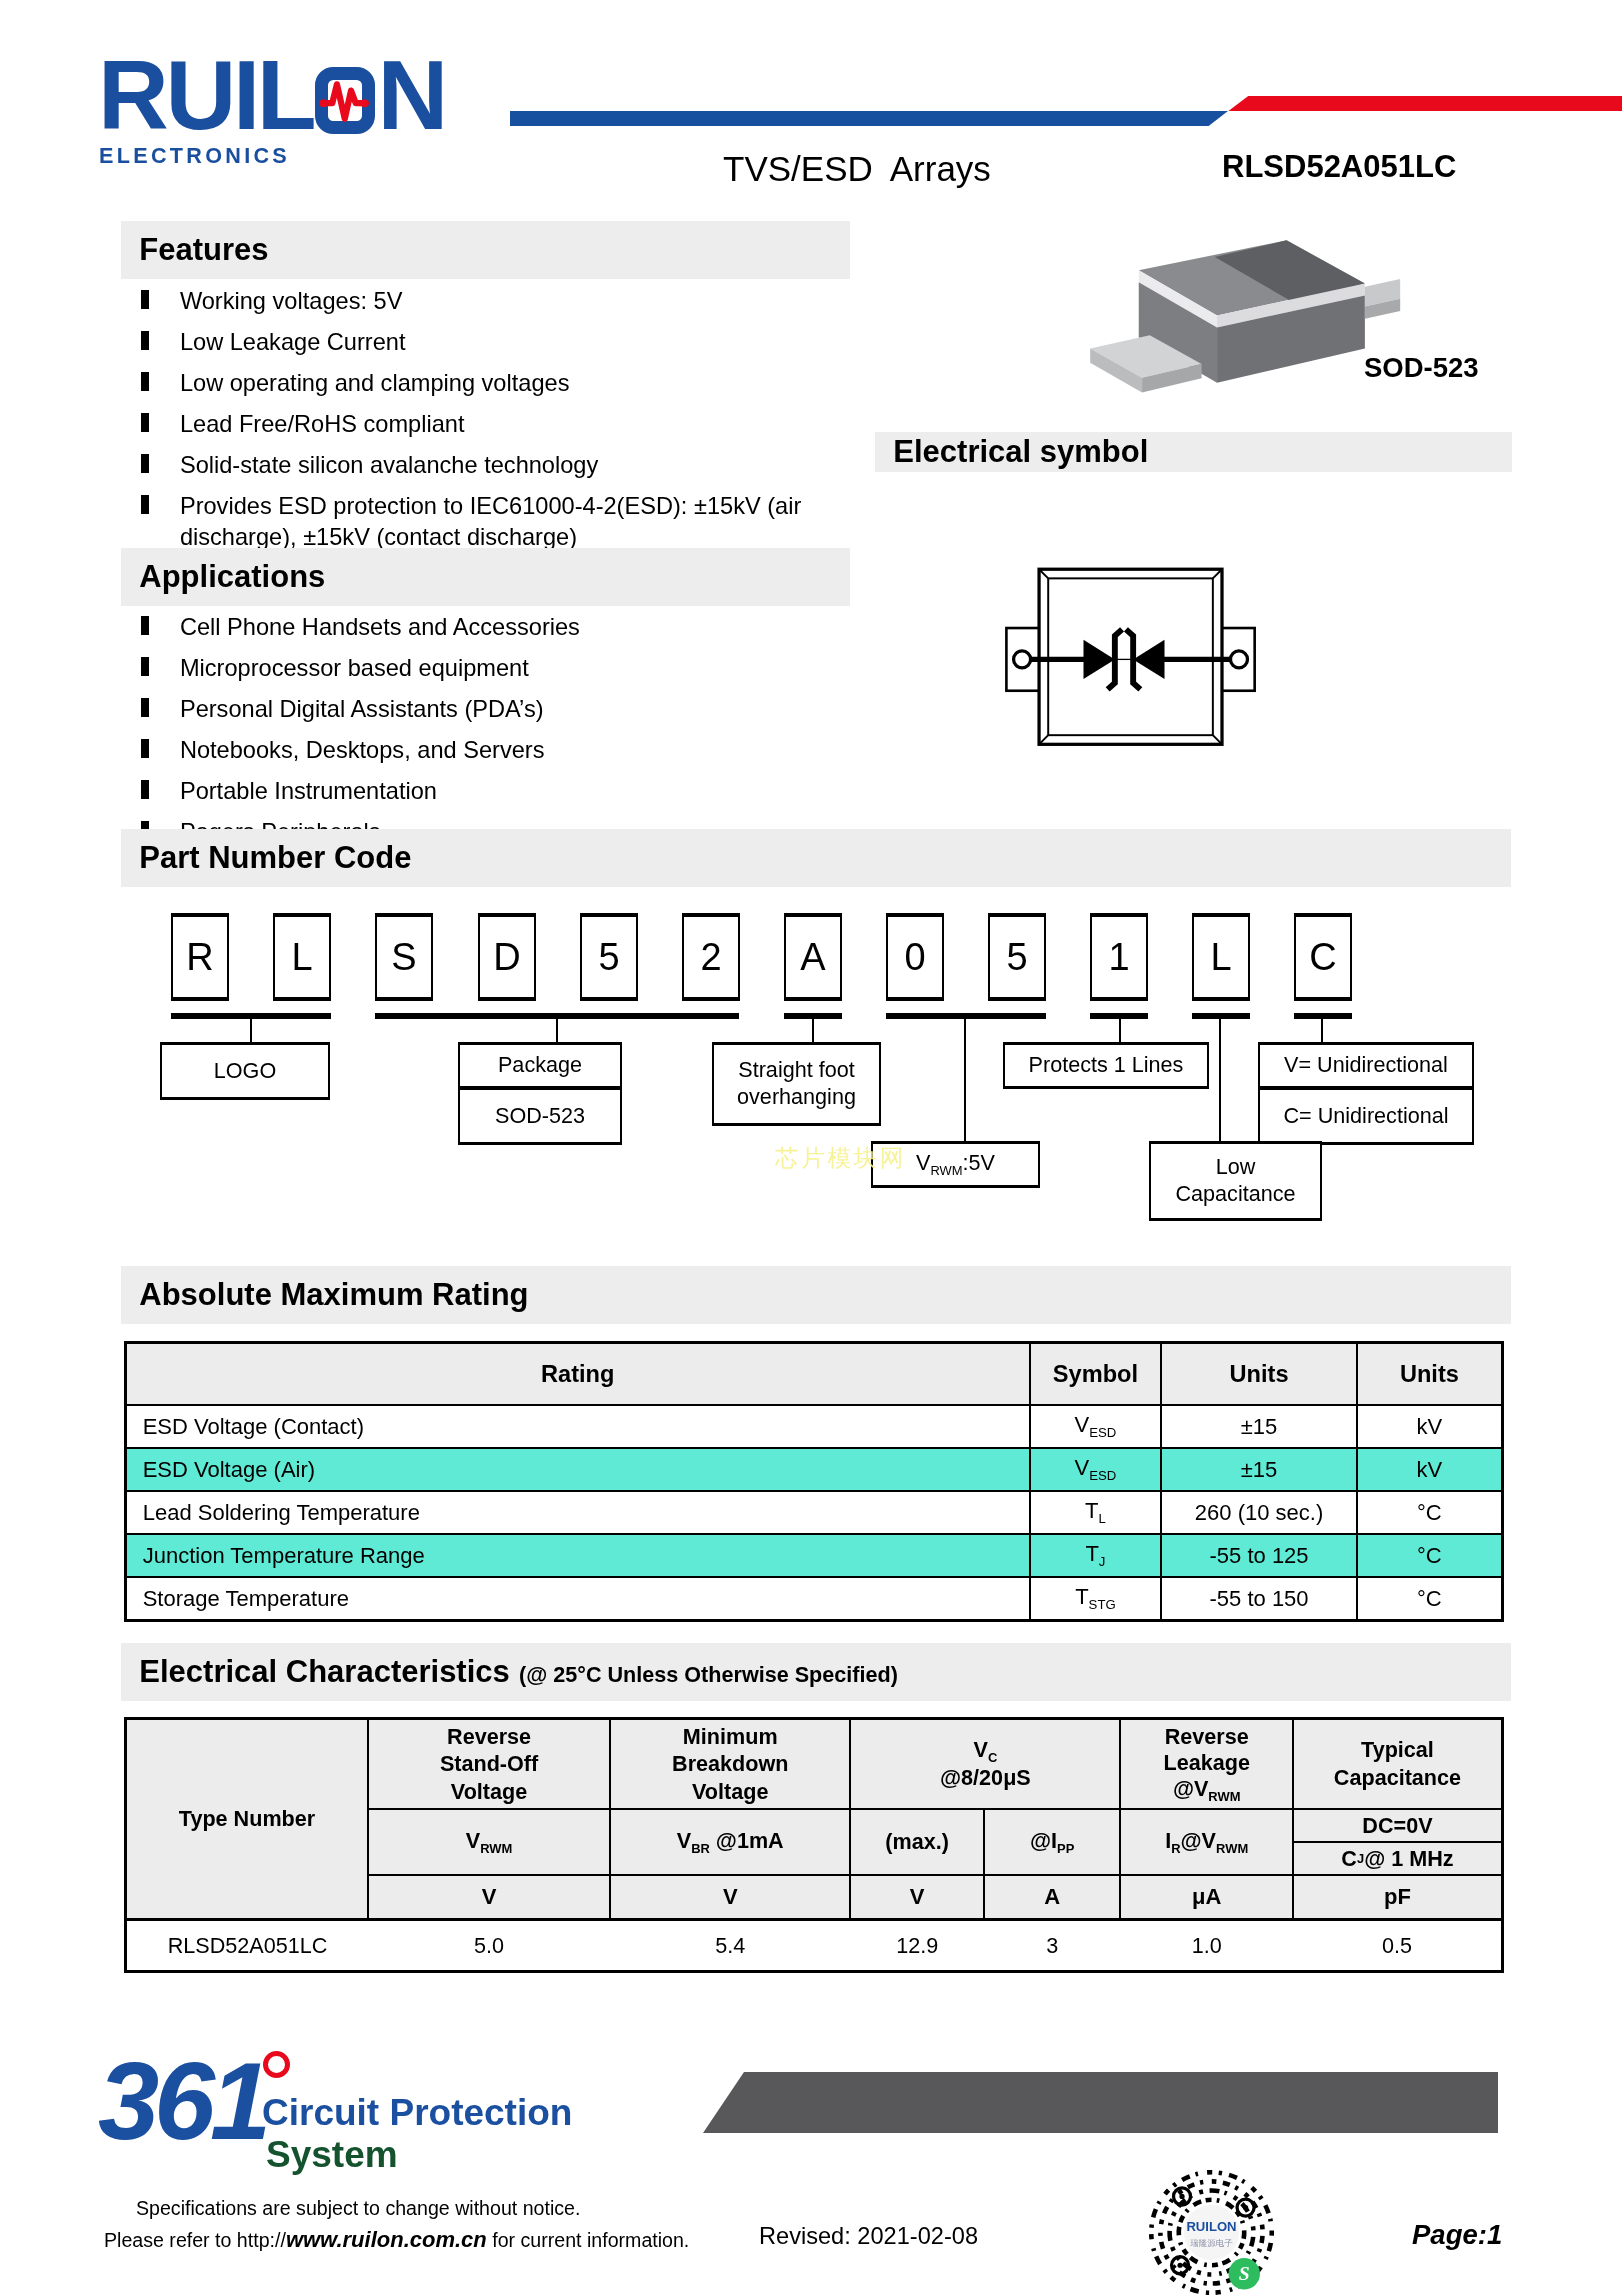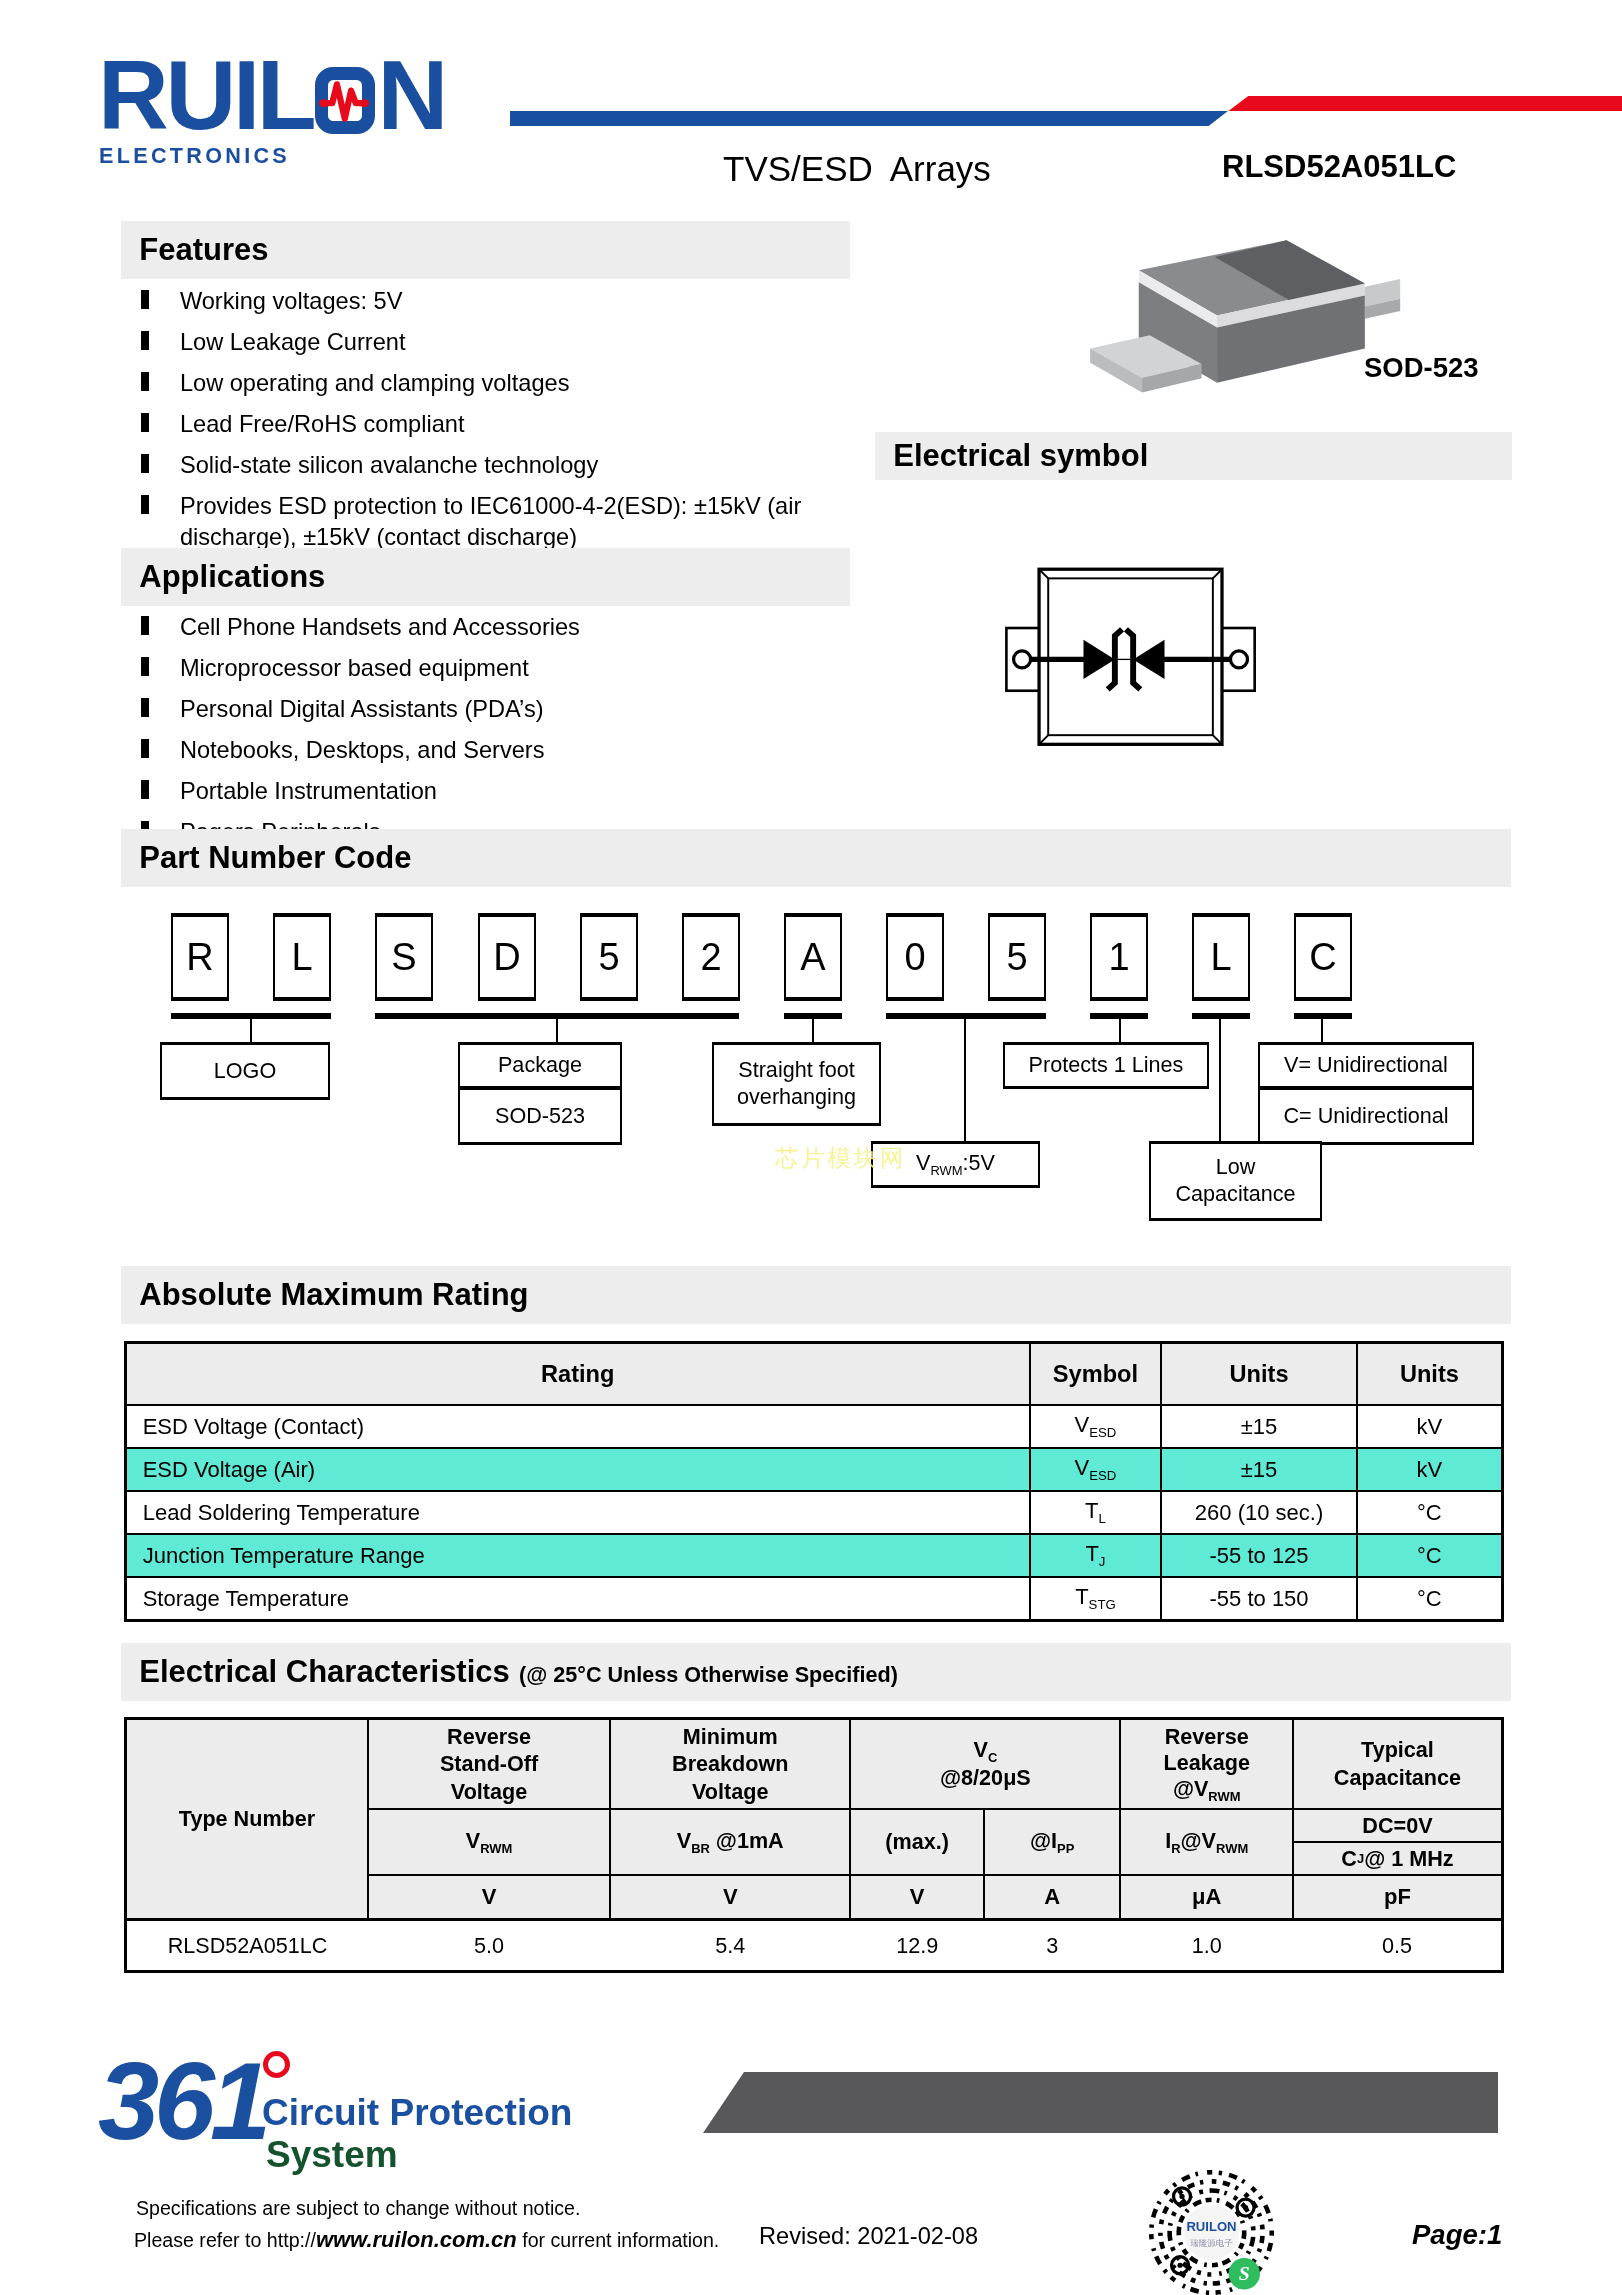--- a/index.html
+++ b/index.html
@@ -135,21 +135,21 @@
     <polygon points="150,120 292,202 292,302 150,220" fill="#7d7e81"></polygon>
     <polygon points="292,202 560,144 560,240 292,302" fill="#707175"></polygon>
     <polygon points="560,128 624,114 624,150 560,164" fill="#c8c9cb"></polygon>
     <polygon points="560,164 624,150 624,172 560,186" fill="#a8a9ab"></polygon>
     <polygon points="62,240 170,216 264,268 156,293" fill="#d2d3d5"></polygon>
     <polygon points="62,240 156,293 156,320 62,266" fill="#bbbcbe"></polygon>
     <polygon points="156,293 264,268 264,294 156,320" fill="#a6a7a9"></polygon>
   </svg>
   <div class="abs" style="left:1364px;top:352px;font-size:27.5px;font-weight:bold;">SOD-523</div>
 
-  <div class="sec-header" style="left:875px;top:432px;width:637px;height:48px;text-align:right;">
+  <div class="sec-header" style="left:875px;top:432px;width:637px;height:40px;text-align:right;">
     <span>Electrical symbol</span>
   </div>
   <svg class="abs" style="left:980px;top:564px;" width="288" height="196" viewBox="0 0 440 300">
     <rect x="40" y="98" width="52" height="96" fill="#fff" stroke="#000" stroke-width="4"></rect>
     <rect x="368" y="98" width="52" height="96" fill="#fff" stroke="#000" stroke-width="4"></rect>
     <rect x="90" y="8" width="280" height="268" fill="#fff" stroke="#000" stroke-width="5"></rect>
     <rect x="104" y="22" width="252" height="240" fill="none" stroke="#000" stroke-width="3"></rect>
     <line x1="90" y1="8" x2="104" y2="22" stroke="#000" stroke-width="3"></line>
     <line x1="370" y1="8" x2="356" y2="22" stroke="#000" stroke-width="3"></line>
     <line x1="90" y1="276" x2="104" y2="262" stroke="#000" stroke-width="3"></line>
@@ -378,21 +378,21 @@
     </tr>
   </tbody>
     </table>
 
   <div class="f361"><span>361</span><span class="deg"></span></div>
   <div class="f-cp">Circuit Protection</div>
   <div class="f-sys">System</div>
   <div class="darkbar"></div>
 
   <div class="note" style="left:136px;top:2197px;">Specifications are subject to change without notice.</div>
-  <div class="note" style="left:134px;top:2227px;text-align:right;">
+  <div class="note" style="left:104px;top:2227px;text-align:right;">
     <span>Please refer to http://</span><b>www.ruilon.com.cn</b><span> for current information.</span>
   </div>
   <div class="revised">Revised: 2021-02-08</div>
 
   <svg class="abs" style="left:1146px;top:2167px;" width="131" height="131" viewBox="0 0 200 200">
     <circle cx="100" cy="100" r="92" fill="none" stroke="#000" stroke-width="7" stroke-dasharray="5 11 13 9 4 14 8 10"></circle>
     <circle cx="100" cy="100" r="78" fill="none" stroke="#000" stroke-width="7" stroke-dasharray="11 9 5 13 7 10" transform="rotate(40 100 100)"></circle>
     <circle cx="100" cy="100" r="64" fill="none" stroke="#000" stroke-width="7" stroke-dasharray="6 10 15 8 4 12" transform="rotate(105 100 100)"></circle>
     <circle cx="100" cy="100" r="50" fill="none" stroke="#000" stroke-width="7" stroke-dasharray="9 8 4 11 13 7" transform="rotate(200 100 100)"></circle>
     <circle cx="55" cy="45" r="13" fill="none" stroke="#000" stroke-width="5"></circle>

